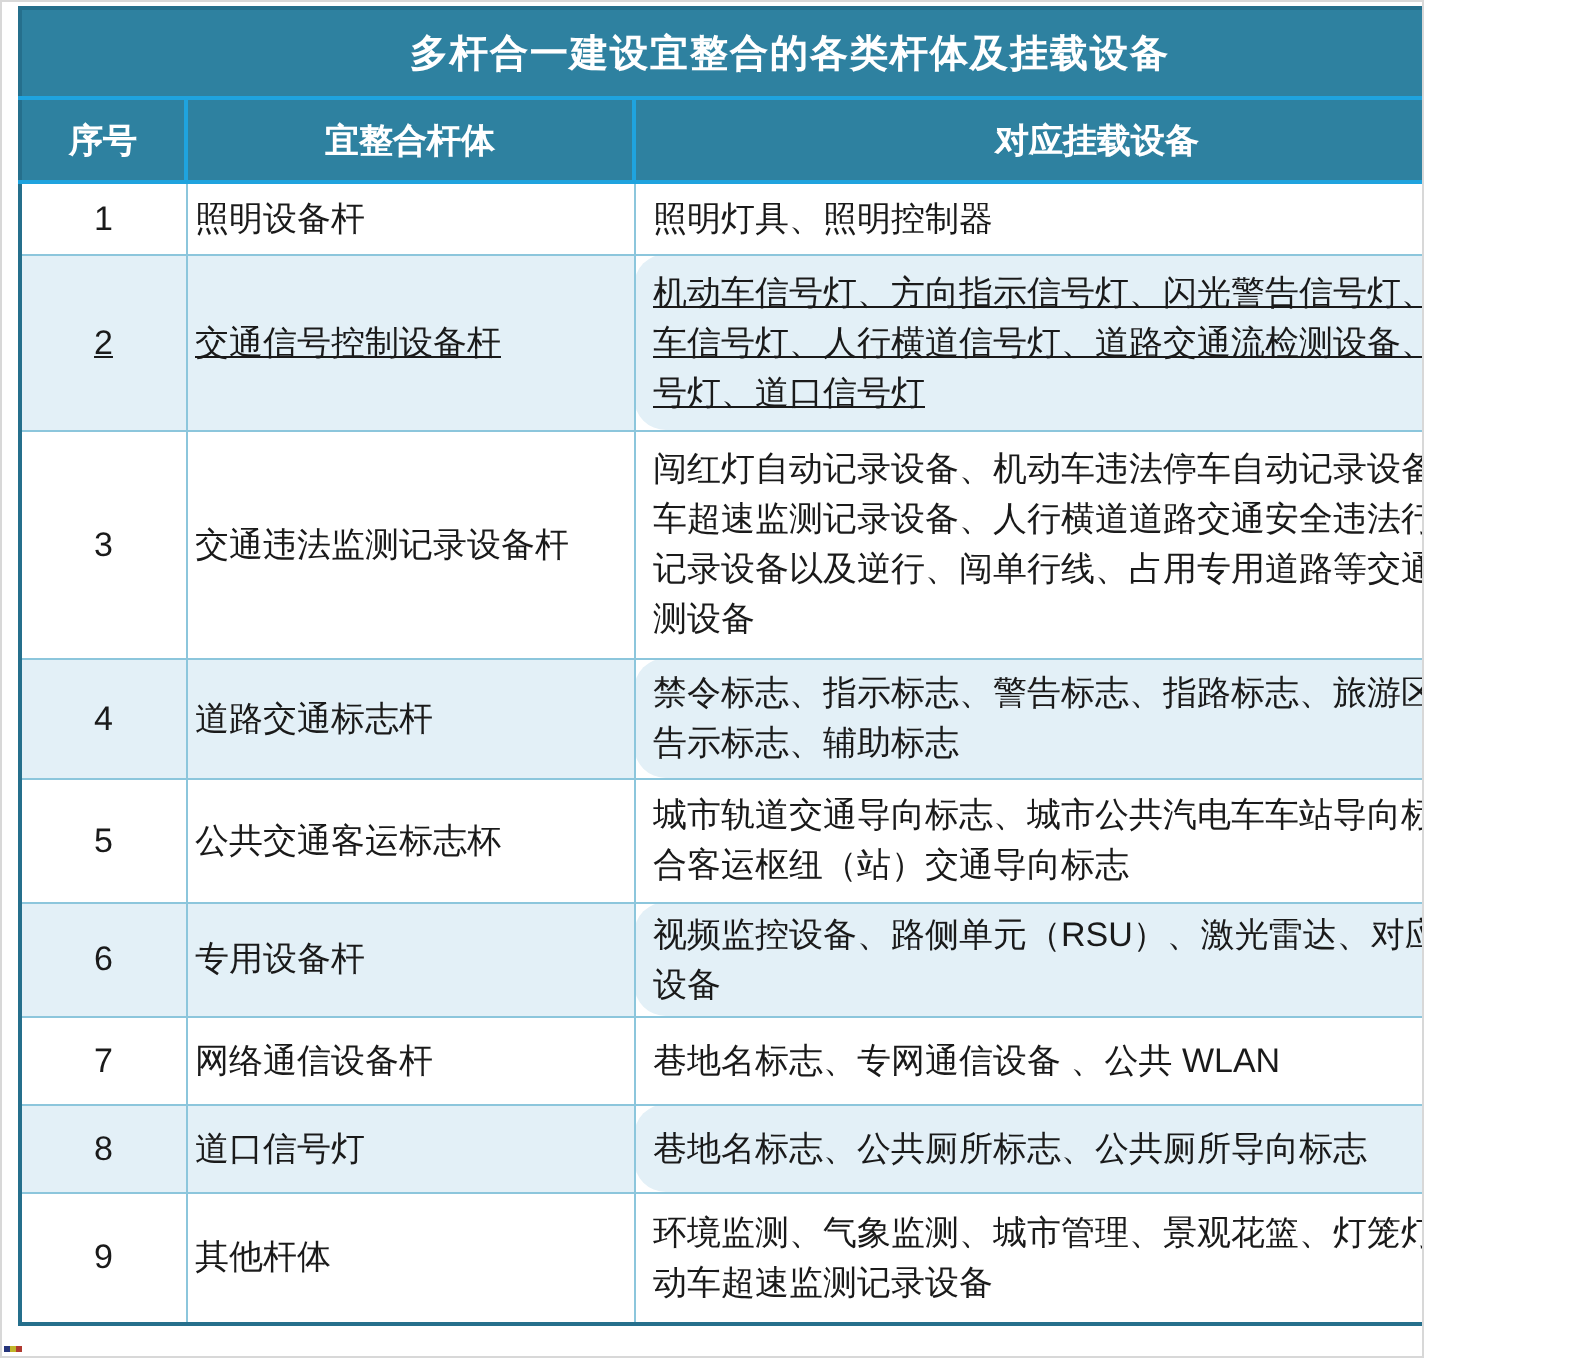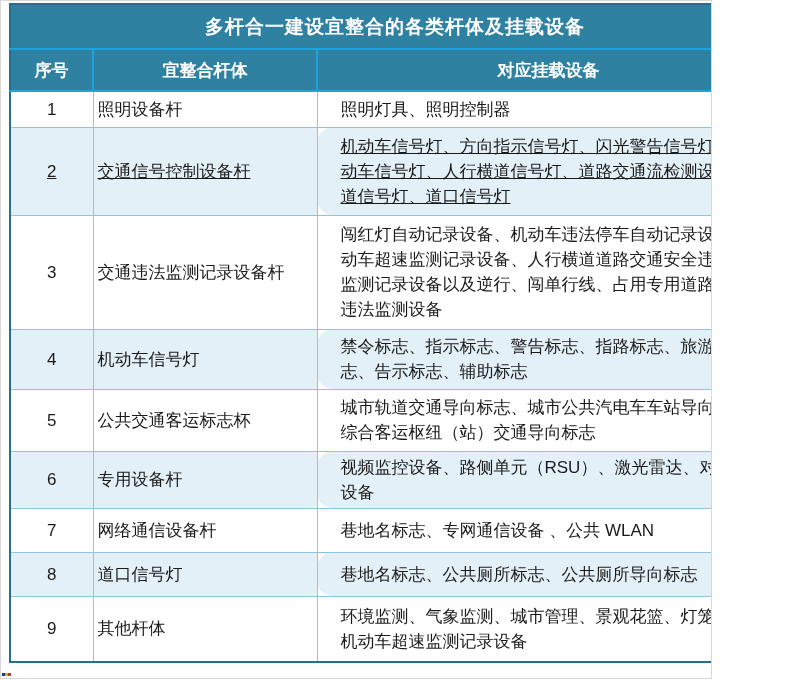--- a/index.html
+++ b/index.html
@@ -64,21 +64,21 @@
     color: var(--body-text);
     vertical-align: middle;
     padding: 3px 4px;
     box-sizing: border-box;
     word-break: break-all;
   }
   tbody tr:nth-child(odd)  td { background: var(--row-bg); }
   tbody tr:nth-child(even) td { background: var(--alt-row-bg); }
   tbody td.num  { text-align: center; }
   tbody td.pole { }
-  tbody td.dev  { text-align: left; padding-left: 23px; padding-right: 10px; border-radius: 16px; }
+  tbody td.dev  { text-align: left; padding-left: 9px; padding-right: 10px; border-radius: 16px; }
 
   tr.hr1 td { height: 36px; }
   tr.hr2 td { height: 88px; text-decoration: underline; }
   tr.hr3 td { height: 114px; }
   tr.hr4 td { height: 60px; }
   tr.hr5 td { height: 62px; }
   tr.hr6 td { height: 50px; }
   tr.hr7 td { height: 44px; }
   tr.hr8 td { height: 44px; }
   tr.hr9 td { height: 66px; }
@@ -126,21 +126,21 @@
         <td class="pole">交通信号控制设备杆</td>
         <td class="dev">机动车信号灯、方向指示信号灯、闪光警告信号灯、非机动车信号灯、人行横道信号灯、道路交通流检测设备、车道信号灯、道口信号灯</td>
       </tr>
       <tr class="hr3">
         <td class="num">3</td>
         <td class="pole">交通违法监测记录设备杆</td>
         <td class="dev">闯红灯自动记录设备、机动车违法停车自动记录设备、机动车超速监测记录设备、人行横道道路交通安全违法行为监测记录设备以及逆行、闯单行线、占用专用道路等交通违法监测设备</td>
       </tr>
       <tr class="hr4">
         <td class="num">4</td>
-        <td class="pole">机动车信号灯</td>
+        <td class="pole">道路交通标志杆</td>
         <td class="dev">禁令标志、指示标志、警告标志、指路标志、旅游区标志、告示标志、辅助标志</td>
       </tr>
       <tr class="hr5">
         <td class="num">5</td>
         <td class="pole">公共交通客运标志杯</td>
         <td class="dev">城市轨道交通导向标志、城市公共汽电车车站导向标志、综合客运枢纽（站）交通导向标志</td>
       </tr>
       <tr class="hr6">
         <td class="num">6</td>
         <td class="pole">专用设备杆</td>

